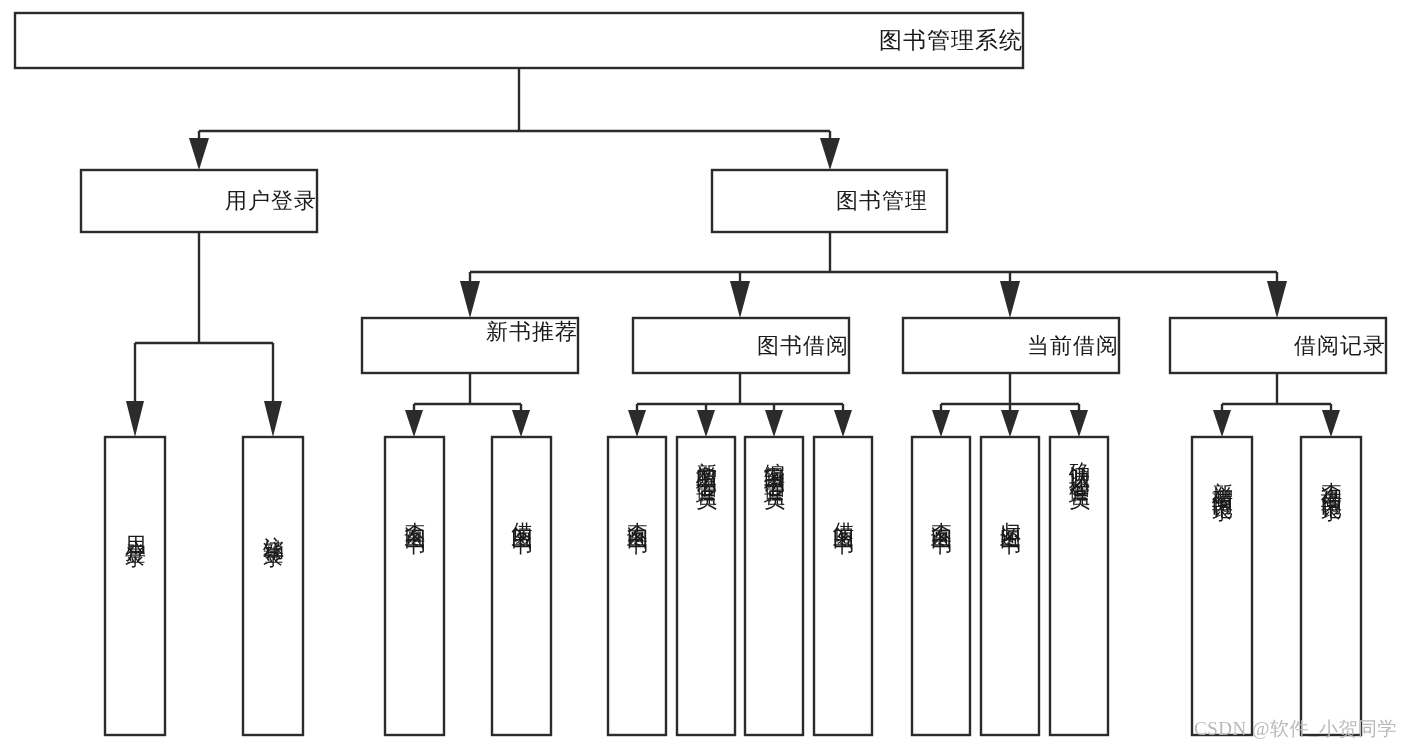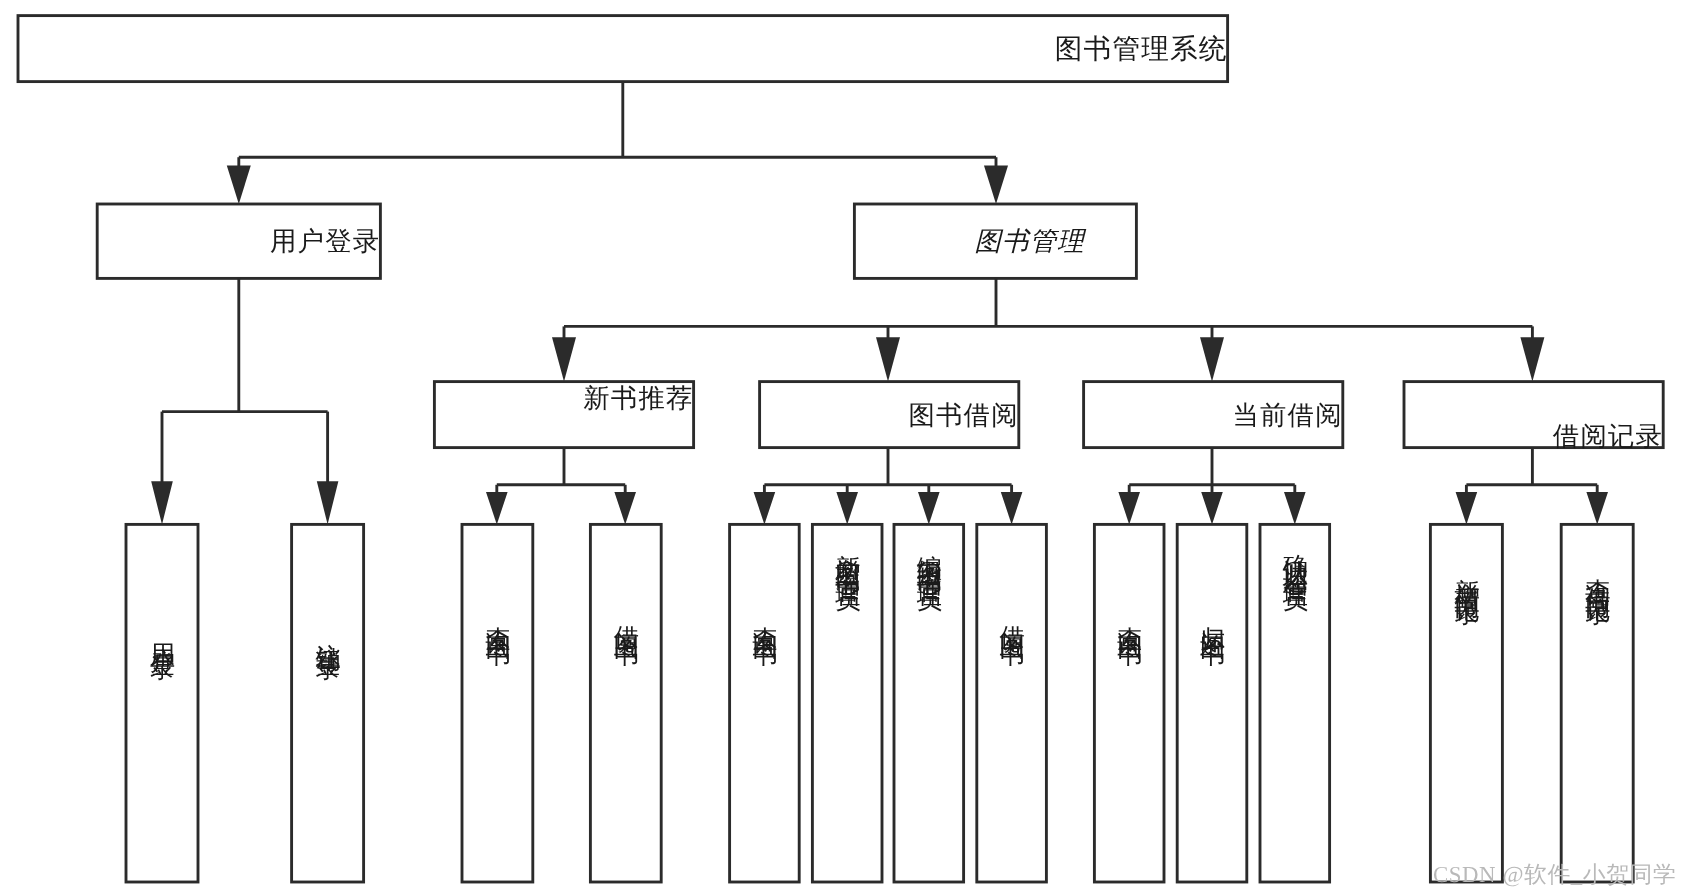--- a/index.html
+++ b/index.html
@@ -188,37 +188,37 @@
   </svg>
 
   <div class="hlabel-wrap" style="left:15px; top:13px; width:1008px; height:55px;">
     <span class="hlabel-text title-text">图书管理系统</span>
   </div>
 
   <div class="hlabel-wrap" style="left:81px; top:170px; width:236px; height:62px;">
     <span class="hlabel-text">用户登录</span>
   </div>
 
-  <div class="hlabel-wrap" style="left:688px; top:170px; width:216px; height:62px;font-style:italic;">
+  <div class="hlabel-wrap" style="left:712px; top:170px; width:216px; height:62px;">
     <span class="hlabel-text">图书管理</span>
   </div>
 
   <div class="hlabel-wrap" style="left:362px; top:304px; width:216px; height:55px;">
     <span class="hlabel-text">新书推荐</span>
   </div>
 
   <div class="hlabel-wrap" style="left:633px; top:318px; width:216px; height:55px;">
     <span class="hlabel-text">图书借阅</span>
   </div>
 
   <div class="hlabel-wrap" style="left:903px; top:318px; width:216px; height:55px;">
     <span class="hlabel-text">当前借阅</span>
   </div>
 
-  <div class="hlabel-wrap" style="left:1170px; top:318px; width:216px; height:55px;margin-top:18px;">
+  <div class="hlabel-wrap" style="left:1170px; top:318px; width:216px; height:55px;">
     <span class="hlabel-text">借阅记录</span>
   </div>
 
   <div class="vlabel-wrap" style="left:105px; top:437px; width:60px; height:298px; padding-top:82px;">
     <span class="vlabel-text">用户登录</span>
   </div>
 
   <div class="vlabel-wrap" style="left:243px; top:437px; width:60px; height:298px; padding-top:82px;">
     <span class="vlabel-text">注销登录</span>
   </div>

